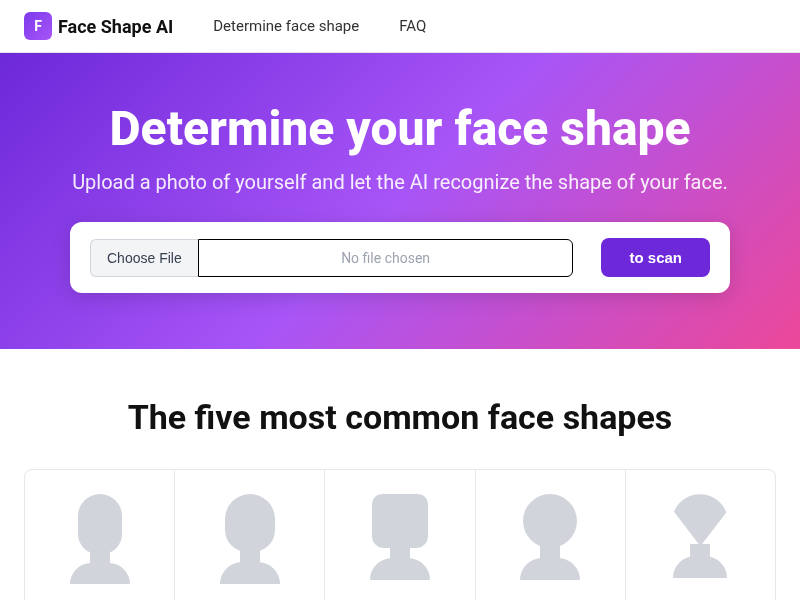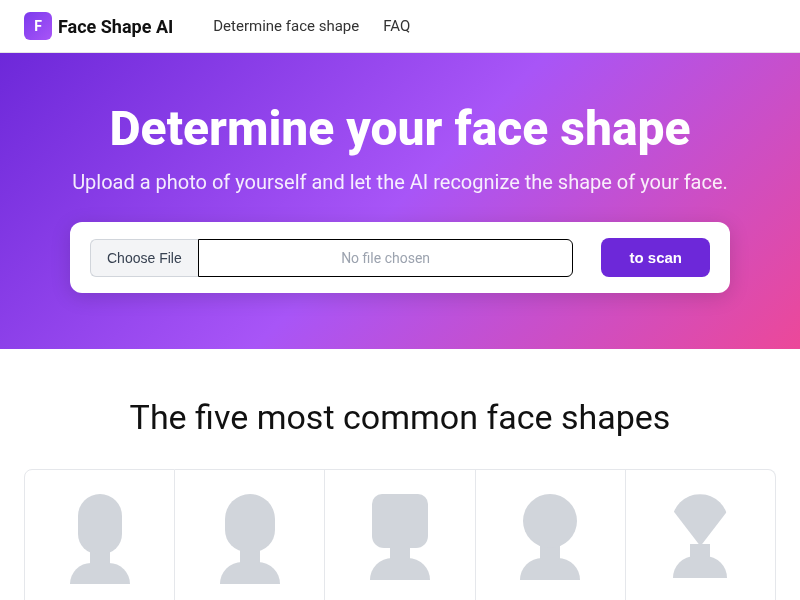--- a/index.html
+++ b/index.html
@@ -12,21 +12,21 @@
     }
     .nav-logo {
       display: flex; align-items: center; gap: 6px; font-weight: 700; font-size: 18px; margin-right: 40px;
     }
     .logo-icon {
       width: 28px; height: 28px;
       background: linear-gradient(135deg, #7c3aed, #a855f7);
       border-radius: 6px; display: flex; align-items: center; justify-content: center;
       color: white; font-size: 14px; font-weight: bold;
     }
-    .nav-links { display: flex; gap: 24px; }
+    .nav-links { display: flex; gap: 40px; }
     .nav-link { font-size: 15px; color: #333; text-decoration: none; cursor: pointer; }
 
     
     .hero {
       background: linear-gradient(135deg, #6d28d9 0%, #a855f7 50%, #ec4899 100%);
       padding: 48px 24px 56px;
       text-align: center;
     }
     .hero-title {
       font-size: 48px; font-weight: 800; color: #fff;
@@ -60,21 +60,21 @@
       padding: 11px 28px; border-radius: 8px; font-size: 15px;
       font-weight: 600; cursor: pointer; white-space: nowrap; margin-left: 20px;
     }
 
     
     .shapes-section {
       padding: 48px 24px 32px;
       text-align: center;
     }
     .shapes-title {
-      font-size: 34px; font-weight: 400; color: #111; margin-bottom: 32px;
+      font-size: 34px; font-weight: 700; color: #111; margin-bottom: 32px;
     }
     .shapes-grid {
       display: flex; justify-content: center; gap: 0;
       max-width: 800px; margin: 0 auto;
     }
     .shape-card {
       flex: 1; border: 1px solid #e5e7eb; padding: 24px 16px 20px;
       display: flex; flex-direction: column; align-items: center; gap: 14px;
       background: #fff;
     }

